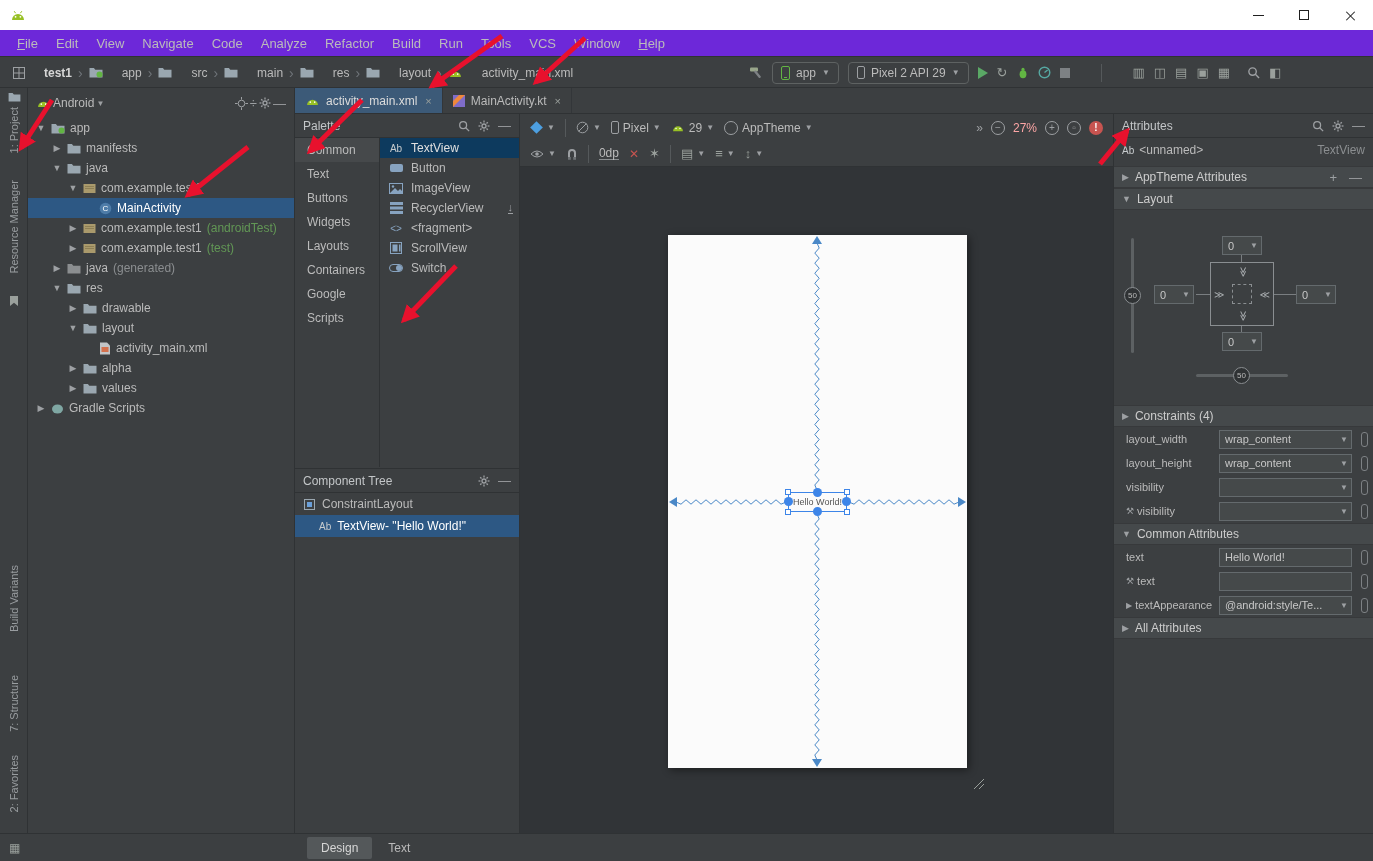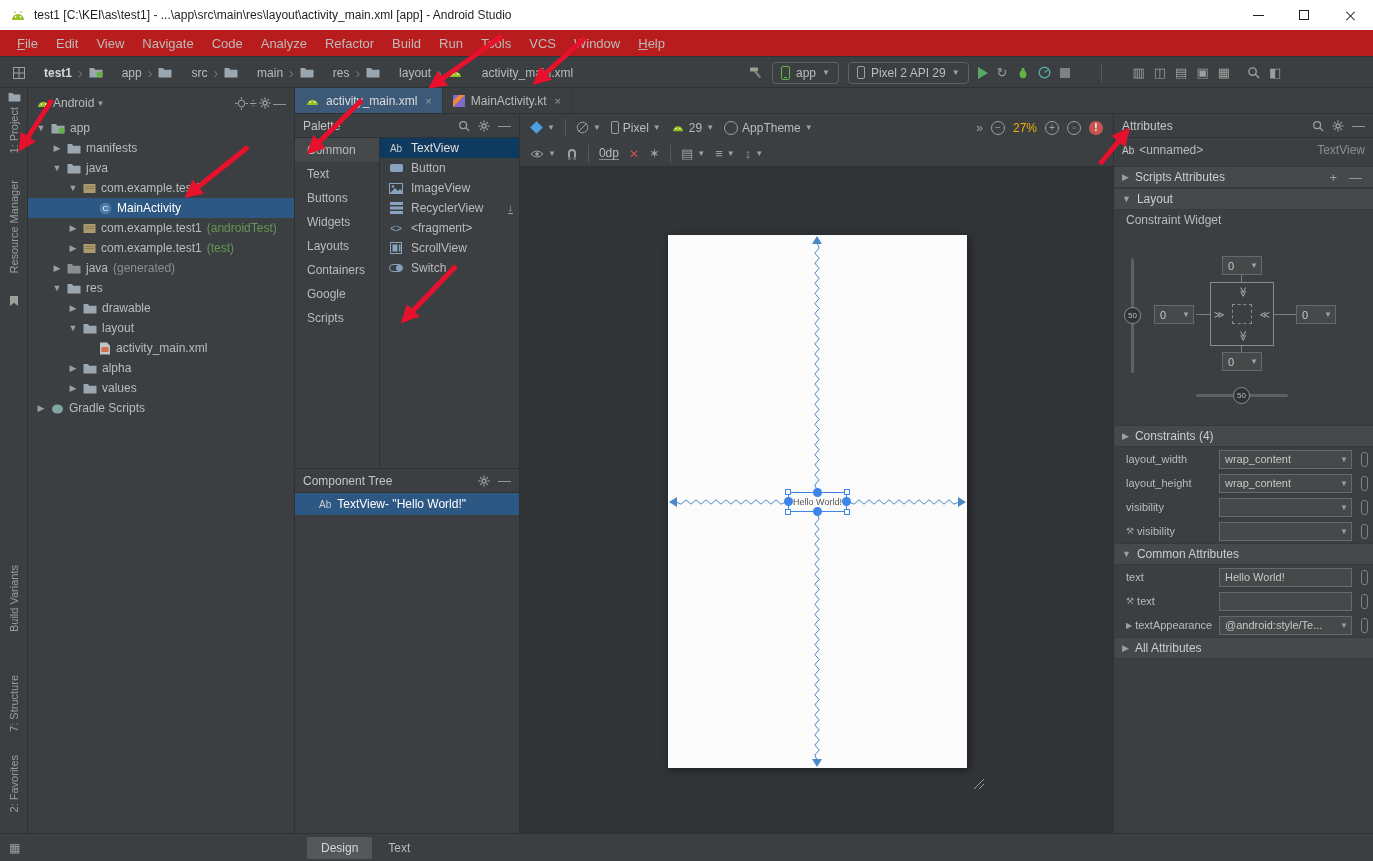--- a/index.html
+++ b/index.html
@@ -13,21 +13,21 @@
 #titlebar .t{font-size:12px;color:#1f1f1f;white-space:nowrap}
 .winbtns{position:absolute;right:0;top:0;height:30px;display:flex}
 .winbtn{width:46px;height:30px;display:flex;align-items:center;justify-content:center}
 .mini-glyph{width:11px;height:1px;background:#1f1f1f}
 .max-glyph{width:10px;height:10px;border:1px solid #1f1f1f}
 .close-glyph{position:relative;width:11px;height:11px}
 .close-glyph:before,.close-glyph:after{content:"";position:absolute;left:5px;top:0;width:1px;height:12px;background:#1f1f1f}
 .close-glyph:before{transform:rotate(45deg)}.close-glyph:after{transform:rotate(-45deg)}
 
 
-#menubar{position:absolute;left:0;top:30px;width:1373px;height:27px;background:#b91c1c;display:flex;align-items:center;padding-left:8px;border-bottom:1px solid #2f3234}
+#menubar{position:absolute;left:0;top:30px;width:1373px;height:27px;background:#6d28d9;display:flex;align-items:center;padding-left:8px;border-bottom:1px solid #2f3234}
 .menu-item{padding:0 9px;font-size:13px;color:#bbbbbb}
 .menu-item.alt::first-letter{text-decoration:underline}
 
 
 #toolbar{position:absolute;left:0;top:57px;width:1373px;height:31px;background:#3c3f41;border-bottom:1px solid #2f3234}
 #crumbs{position:absolute;left:10px;top:0;height:31px;display:flex;align-items:center}
 .crumb{display:flex;align-items:center;gap:19px;padding:0 3px;color:#bbbbbb;white-space:nowrap}
 .crumb.first .lbl{font-weight:bold;color:#d6d6d6}
 .crumb-sep{color:#70757a;font-size:14px;padding:0 3px}
 #runtools{position:absolute;left:748px;top:0;height:31px;display:flex;align-items:center;gap:9px}
@@ -81,21 +81,21 @@
 .crow{height:22px;display:flex;align-items:center;gap:6px;font-size:12px;white-space:nowrap}
 .crow.selected{background:#2d5884;color:#ffffff}
 
 
 #design{position:absolute;left:520px;top:114px;width:593px;height:719px;background:#313437}
 .dtb{height:27px;background:#3c3f41;display:flex;align-items:center;gap:10px;padding:0 10px;position:relative}
 #dtb2{height:26px;border-bottom:1px solid #2f3234}
 .dd{display:flex;align-items:center;gap:4px;color:#bbbbbb;white-space:nowrap}
 .blue-diamond{width:9px;height:9px;background:#4d9fe0;transform:rotate(45deg);margin:0 2px}
 #dtb1-right{position:absolute;right:10px;top:0;height:27px;display:flex;align-items:center;gap:8px;color:#9da0a3}
-.zoomtxt{color:#eab308}
+.zoomtxt{color:#fca5a5}
 .circ-ic{width:14px;height:14px;border:1px solid #9da0a3;border-radius:50%;display:inline-flex;align-items:center;justify-content:center;font-size:10px;color:#9da0a3;line-height:1}
 .err-ic{width:14px;height:14px;border-radius:50%;background:#c75450;color:#fff;display:inline-flex;align-items:center;justify-content:center;font-size:10px;font-weight:bold}
 .redx{color:#c75450;font-size:12px}
 .underl{border-bottom:1px solid #8a8e90;line-height:12px;color:#bbbbbb}
 .gray-glyph{color:#9aa09c;font-size:13px}
 #canvas{position:absolute;left:0;top:53px;width:593px;height:666px}
 #artboard{position:absolute;left:148px;top:68px;width:299px;height:533px;background:#fbfbfb;box-shadow:2px 2px 8px rgba(0,0,0,.45)}
 #selbox{position:absolute;left:120px;top:257px;width:59px;height:20px;border:1px solid #3d85e8;z-index:3}
 #selbox .htext{width:100%;height:100%;font-size:9px;color:#555;text-align:center;line-height:18px;overflow:hidden;white-space:nowrap}
 .h-sq{position:absolute;width:6px;height:6px;background:#fff;border:1px solid #3d85e8}
@@ -146,21 +146,20 @@
 <div id="titlebar">
   <span class="ic">
     <svg width="16" height="11" viewBox="0 0 16 11">
         <path d="M2 10a6 6 0 0 1 12 0z" fill="#97c024"></path>
         <line x1="4.2" y1="1.2" x2="5.6" y2="3.2" stroke="#97c024"></line>
         <line x1="11.8" y1="1.2" x2="10.4" y2="3.2" stroke="#97c024"></line>
         <circle cx="5.6" cy="6.8" r=".9" fill="#fff"></circle>
         <circle cx="10.4" cy="6.8" r=".9" fill="#fff"></circle>
       </svg>
   </span>
-  <span class="t">test1 [C:\KEI\as\test1] - ...\app\src\main\res\layout\activity_main.xml [app] - Android Studio</span>
   <div class="winbtns">
     <div class="winbtn">
         <span class="mini-glyph"></span>
       </div>
     <div class="winbtn">
         <span class="max-glyph"></span>
       </div>
     <div class="winbtn">
         <span class="close-glyph"></span>
       </div>
@@ -665,20 +664,29 @@
             <line x1="2.2" y1="2.2" x2="3.5" y2="3.5"></line>
             <line x1="8.5" y1="8.5" x2="9.8" y2="9.8"></line>
             <line x1="2.2" y1="9.8" x2="3.5" y2="8.5"></line>
             <line x1="8.5" y1="3.5" x2="9.8" y2="2.2"></line>
           </g>
         </svg>
       </span>
     <span class="hd-ic">—</span>
   </div>
   <div id="ct-body">
+      <div class="crow" style="padding-left: 8px;">
+        <span class="ic">
+          <svg width="13" height="13" viewBox="0 0 13 13">
+            <rect x="1.5" y="1.5" width="10" height="10" fill="none" stroke="#9aa7b0"></rect>
+            <rect x="4" y="4" width="5" height="5" fill="#6a9fd8"></rect>
+          </svg>
+        </span>
+        <span class="lbl">ConstraintLayout</span>
+      </div>
       <div class="crow selected" style="padding-left: 24px;">
         <span class="ic">
           <span class="ab-ic">Ab</span>
         </span>
         <span class="lbl">TextView- "Hello World!"</span>
       </div>
     </div>
 </div>
 
 <div id="design">
@@ -824,30 +832,29 @@
       </span>
     <span class="hd-ic">—</span>
   </div>
   <div class="arow" id="comp-row">
     <span class="ab-ic">Ab</span>
     <span>&lt;unnamed&gt;</span>
     <span class="type">TextView</span>
   </div>
   <div class="abar" style="margin-top:4px">
     <span class="chev">▶</span>
-    <span>Scripts Attributes</span>
+    <span>AppTheme Attributes</span>
     <span class="sp"></span>
     <span class="plusmin">+</span>
     <span class="plusmin">—</span>
   </div>
   <div class="abar">
     <span class="chev">▼</span>
     <span>Layout</span>
   </div>
-  <div class="cw-label">Constraint Widget</div>
 
   <div id="cwidget">
     <span class="track" style="left:17px;top:28px;width:3px;height:115px"></span>
     <span class="bias" style="left:10px;top:77px">50</span>
     <div class="cw-dd" style="left:108px;top:26px">
       <div class="field">
           <span>0</span>
           <span class="fcaret">▼</span>
         </div>
     </div>

